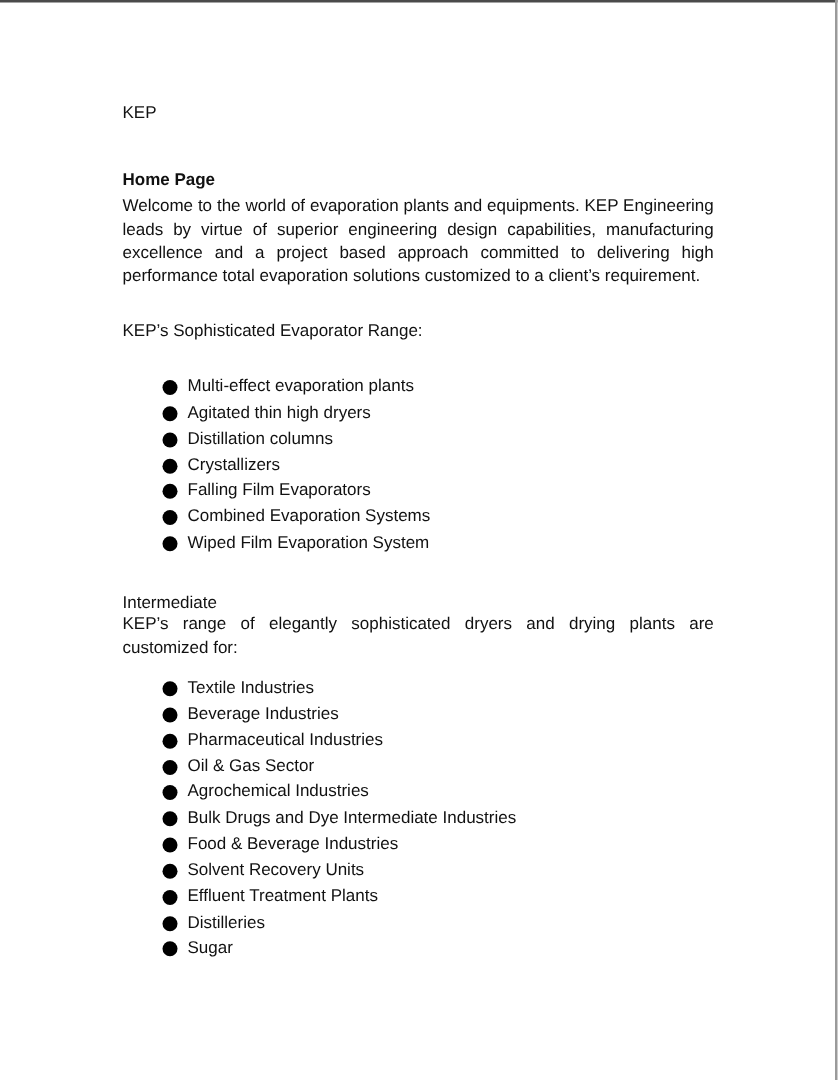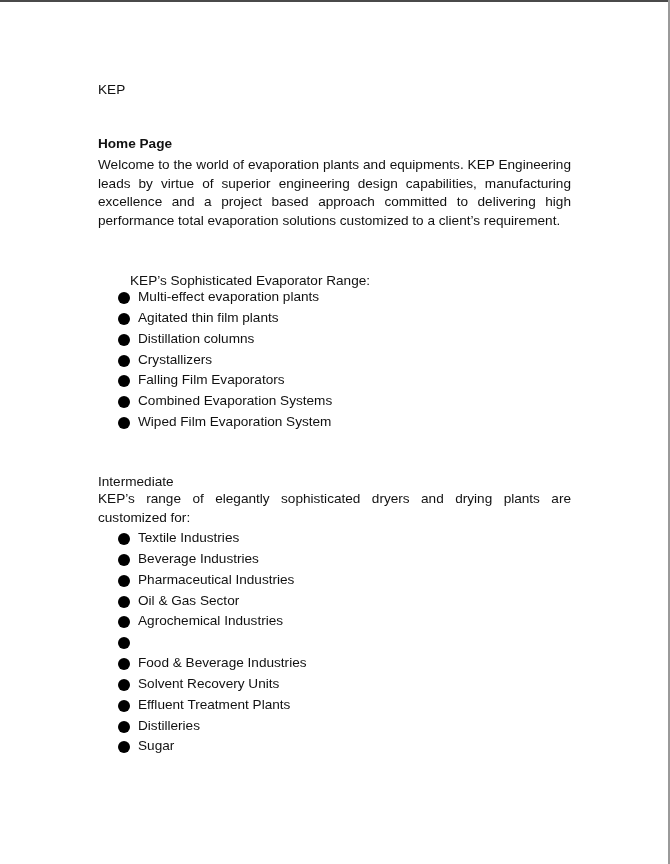--- a/index.html
+++ b/index.html
@@ -21,21 +21,21 @@
     .page {
       position: absolute; left: 98px; top: 80px; width: 473px;
       font-size: 13.6px;
     }
     .line { position: absolute; left: 0; white-space: nowrap; line-height: 18px; }
     .bold { font-weight: bold; margin-top: 16px; }
     .para {
       position: absolute; left: 0; width: 473px;
       text-align: justify; line-height: 18.7px;
     }
-    .list { position: absolute; left: 0; margin: 0; padding: 0; list-style: none; }
+    .list { position: absolute; left: 0; margin: 12px; padding: 0; list-style: none; }
     .list li {
       position: relative; height: 20.85px; line-height: 20.85px;
       padding-left: 40px; white-space: nowrap;
     }
     .bullet {
       position: absolute; left: 20px; top: 5px;
       width: 12px; height: 12px; border-radius: 50%;
       background: #000000;
     }
   </style>
@@ -44,41 +44,41 @@
 
 <div class="frame-top"></div>
 <div class="frame-right"></div>
 
 <div class="page">
   <div class="line" style="top:1px;">KEP</div>
   <div class="line bold" style="top:39px;">Home Page</div>
 
   <div class="para" style="top:76px;">Welcome to the world of evaporation plants and equipments. KEP Engineering leads by virtue of superior engineering design capabilities, manufacturing excellence and a project based approach committed to delivering high performance total evaporation solutions customized to a client’s requirement.</div>
 
-  <div class="line" style="top:192px;margin-left:32px;">KEP’s Sophisticated Evaporator Range:</div>
+  <div class="line" style="top:176px;">KEP’s Sophisticated Evaporator Range:</div>
 
   <ul class="list" style="top:207px;">
     <li><span class="bullet"></span><span>Multi-effect evaporation plants</span></li>
-    <li><span class="bullet"></span><span>Agitated thin film plants</span></li>
+    <li><span class="bullet"></span><span>Agitated thin high dryers</span></li>
     <li><span class="bullet"></span><span>Distillation columns</span></li>
     <li><span class="bullet"></span><span>Crystallizers</span></li>
     <li><span class="bullet"></span><span>Falling Film Evaporators</span></li>
     <li><span class="bullet"></span><span>Combined Evaporation Systems</span></li>
     <li><span class="bullet"></span><span>Wiped Film Evaporation System</span></li>
   </ul>
 
   <div class="line" style="top:393px;">Intermediate</div>
   <div class="para" style="top:410px;">KEP’s range of elegantly sophisticated dryers and drying plants are customized for:</div>
 
   <ul class="list" style="top:448px;">
     <li><span class="bullet"></span><span>Textile Industries</span></li>
     <li><span class="bullet"></span><span>Beverage Industries</span></li>
     <li><span class="bullet"></span><span>Pharmaceutical Industries</span></li>
     <li><span class="bullet"></span><span>Oil &amp; Gas Sector</span></li>
     <li><span class="bullet"></span><span>Agrochemical Industries</span></li>
-    <li><span class="bullet"></span></li>
+    <li><span class="bullet"></span><span>Bulk Drugs and Dye Intermediate Industries</span></li>
     <li><span class="bullet"></span><span>Food &amp; Beverage Industries</span></li>
     <li><span class="bullet"></span><span>Solvent Recovery Units</span></li>
     <li><span class="bullet"></span><span>Effluent Treatment Plants</span></li>
     <li><span class="bullet"></span><span>Distilleries</span></li>
     <li><span class="bullet"></span><span>Sugar</span></li>
   </ul>
 </div>
 
 </body></html>

